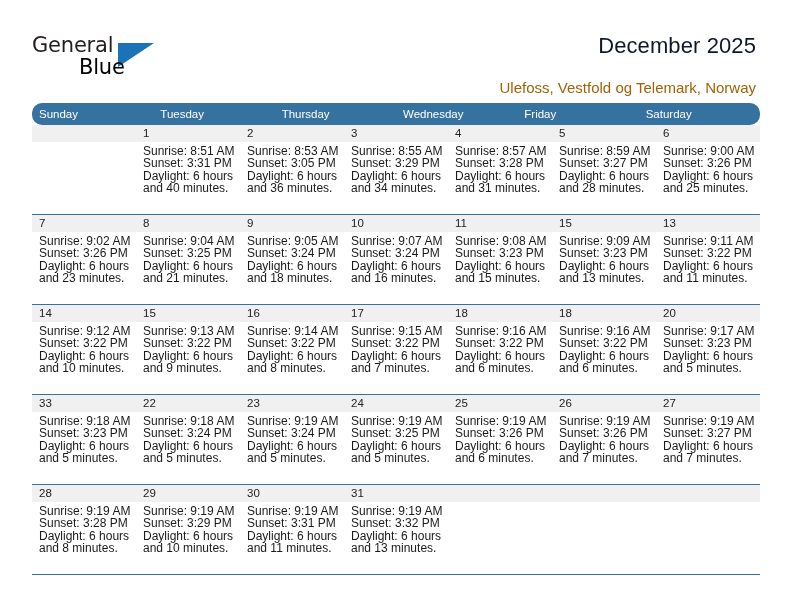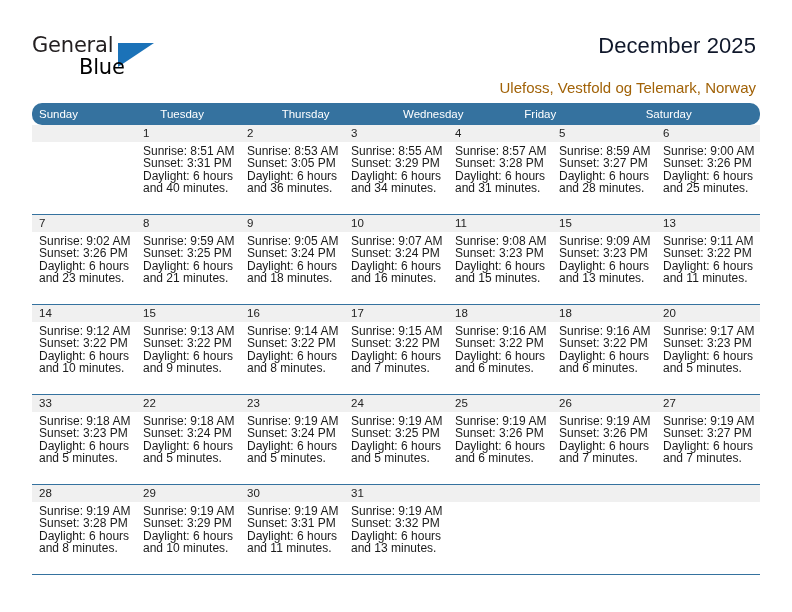--- a/index.html
+++ b/index.html
@@ -242,21 +242,21 @@
             <div class="details">
               <div>Sunrise: 9:02 AM</div>
               <div>Sunset: 3:26 PM</div>
               <div>Daylight: 6 hours</div>
               <div>and 23 minutes.</div>
             </div>
           </div>
           <div class="daycell">
             <div class="daynum">8</div>
             <div class="details">
-              <div>Sunrise: 9:59 AM</div>
+              <div>Sunrise: 9:04 AM</div>
               <div>Sunset: 3:25 PM</div>
               <div>Daylight: 6 hours</div>
               <div>and 21 minutes.</div>
             </div>
           </div>
           <div class="daycell">
             <div class="daynum">9</div>
             <div class="details">
               <div>Sunrise: 9:05 AM</div>
               <div>Sunset: 3:24 PM</div>

